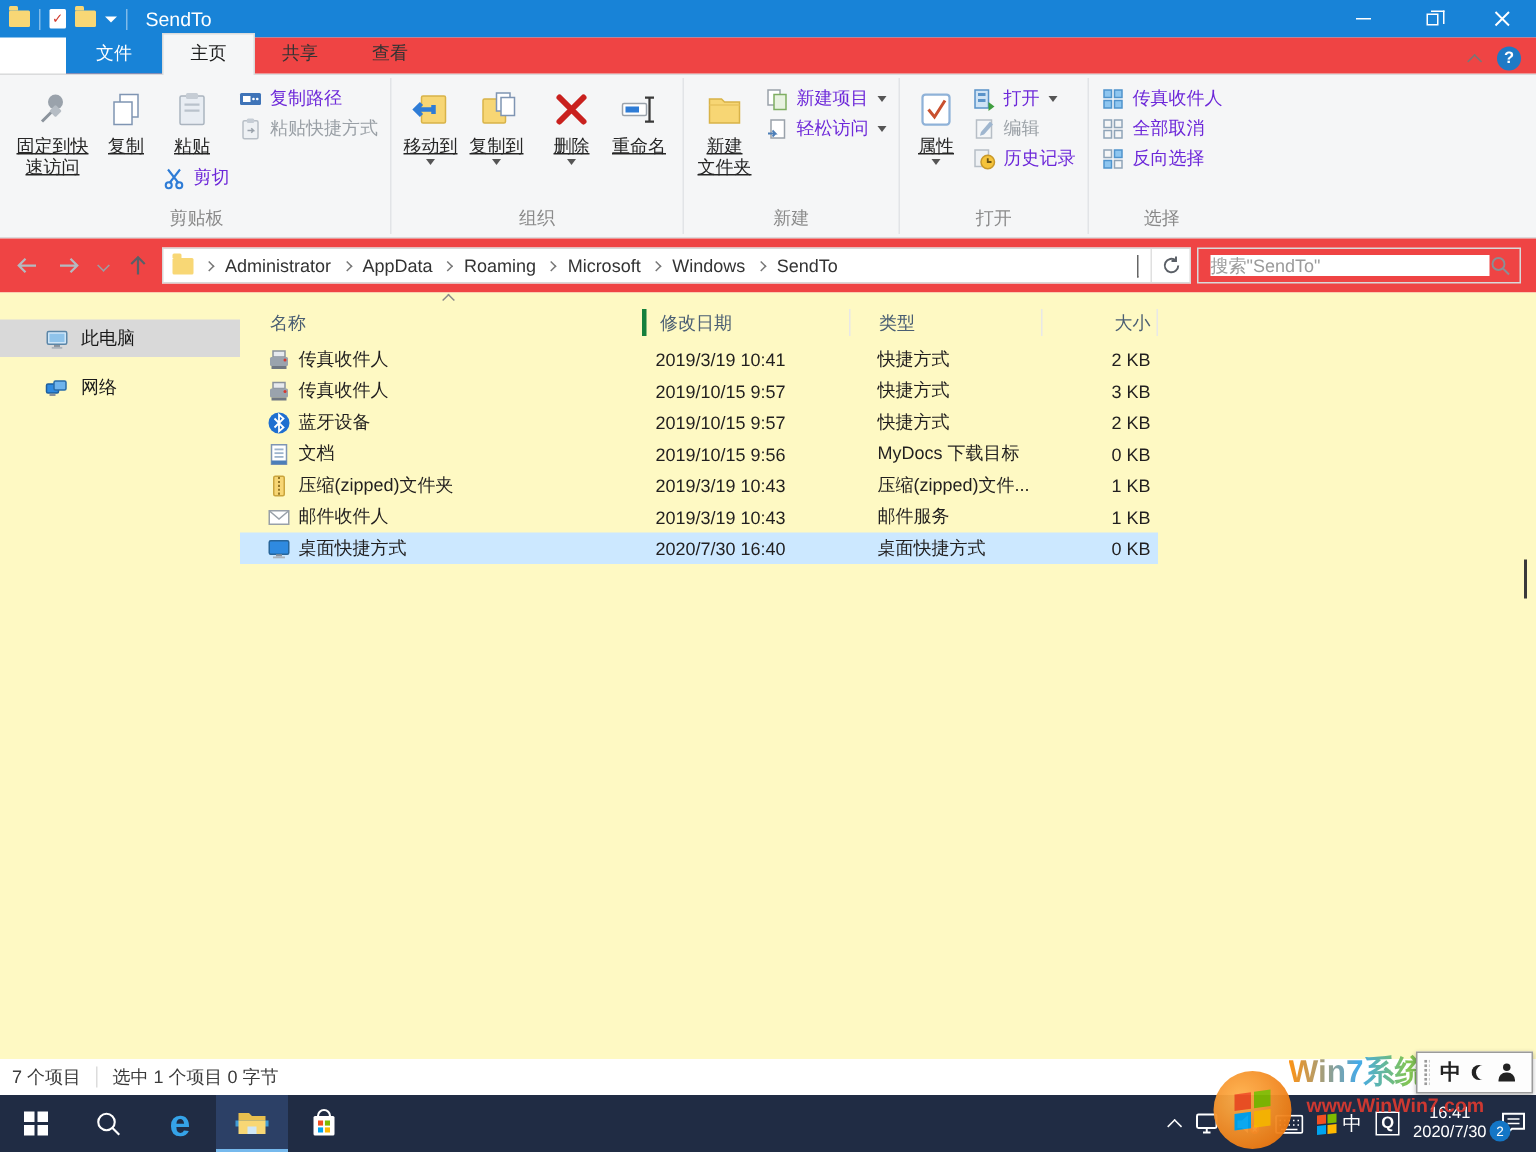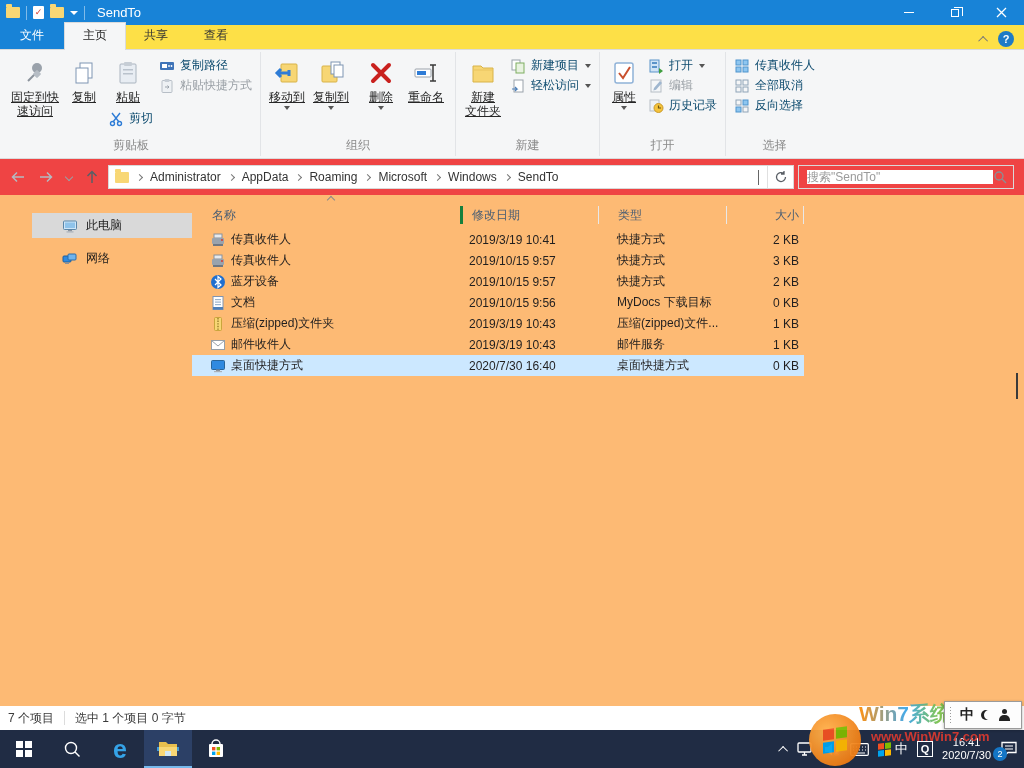--- a/index.html
+++ b/index.html
@@ -15,58 +15,58 @@
   .mini-doc { width:11px; height:13px; background:#fff; border-radius:1px; color:#d23b2e; font-size:9px; line-height:13px; text-align:center; font-weight:bold; }
   .qat-caret { width:0; height:0; border-left:4px solid transparent; border-right:4px solid transparent; border-top:4px solid #fff; }
   .title-text { font-size:13px; margin-left:6px; }
   .win-controls { margin-left:auto; display:flex; height:100%; }
   .win-btn { width:46px; height:100%; display:flex; align-items:center; justify-content:center; }
   .glyph-min { width:10px; height:1px; background:#fff; }
   .glyph-restore { width:8px; height:8px; border:1px solid #fff; position:relative; background:#1883d7; }
   .glyph-restore::before { content:""; position:absolute; top:-3px; left:2px; width:8px; height:8px; border:1px solid #fff; border-bottom:none; border-left:none; }
 
   
-  .tabrow { height:24px; background:#fde047; display:flex; align-items:flex-end; flex:none; position:relative; }
+  .tabrow { height:24px; background:#ef4444; display:flex; align-items:flex-end; flex:none; position:relative;margin-left:44px; }
   .tab { font-size:12px; padding:4px 18px 5px; color:#333; }
   .tab-file { background:#1883d7; color:#fff; padding:4px 20px 5px; }
   .tab-active { background:#f5f6f7; border:1px solid #dadbdc; border-bottom:none; color:#1a1a1a; position:relative; top:1px; padding-bottom:6px; }
   .tabrow-right { margin-left:auto; display:flex; align-items:center; gap:10px; padding:0 10px 2px; }
   .chev-up { width:7px; height:7px; border-left:1.5px solid #777; border-top:1.5px solid #777; transform:rotate(45deg) translateY(2px); }
   .help-circle { width:16px; height:16px; border-radius:50%; background:#1e7ac6; color:#fff; font-size:11px; font-weight:bold; text-align:center; line-height:16px; }
 
   
   .ribbon { height:110px; background:#f5f6f7; border-top:1px solid #dadbdc; border-bottom:1px solid #dadbdc; display:flex; flex:none; padding-left:2px; }
   .rgroup { display:flex; flex-direction:column; padding:2px 4px 0; }
   .rgroup-content { display:flex; align-items:flex-start; flex:1; }
   .rgroup-label { font-size:12px; color:#8a8a8a; text-align:center; padding:3px 0 4px; }
   .rdivider { width:1px; background:#e2e4e7; margin:2px 0; }
   .bigbtn { display:flex; flex-direction:column; align-items:center; padding:4px 4px 0; font-size:12px; color:#262626; text-align:center; line-height:14px;text-decoration:underline; }
   .bigbtn .ic { height:34px; display:flex; align-items:center; justify-content:center; }
   .smallcol { display:flex; flex-direction:column; gap:3px; padding:5px 4px; }
-  .smallbtn { display:flex; align-items:center; gap:5px; font-size:12px; color:#0c4a6e; white-space:nowrap; }
+  .smallbtn { display:flex; align-items:center; gap:5px; font-size:12px; color:#6d28d9; white-space:nowrap; }
   .smallbtn.dis { color:#9aa0a6; }
   .caret-dn { width:0; height:0; border-left:3.5px solid transparent; border-right:3.5px solid transparent; border-top:4px solid #555; margin-top:2px; }
   .smallbtn .caret-dn { margin-top:0; margin-left:1px; }
 
   
   .addrbar { height:36px; background:#ef4444; display:flex; align-items:center; padding:0 10px 0 6px; gap:4px; flex:none; }
   .navbtn { width:24px; height:24px; display:flex; align-items:center; justify-content:center; }
   .addrbox { flex:1; height:24px; border:1px solid #d9d9d9; background:#fff; display:flex; align-items:center; font-size:12px; color:#333; padding-left:6px; }
   .crumb { padding:0 4px; white-space:nowrap; }
   .crumb-sep { width:5px; height:5px; border-right:1.2px solid #777; border-bottom:1.2px solid #777; transform:rotate(-45deg); margin:0 4px; flex:none; }
   .addr-right { margin-left:auto; display:flex; align-items:center; height:100%; }
   .addr-dd { padding:0 8px; }
   .addr-dd .chev-dn { width:6px; height:6px; border-right:1.3px solid #666; border-bottom:1.3px solid #666; transform:rotate(45deg); }
   .refresh-seg { border-left:1px solid #e0e0e0; height:100%; width:26px; display:flex; align-items:center; justify-content:center; }
   .searchbox { width:216px; height:24px; border:1px solid #d9d9d9; display:flex; align-items:center; padding:0 6px 0 8px; }
   .searchbox input { border:none; outline:none; flex:1; font-size:12px; color:#333; font-family:inherit; min-width:0; }
   .searchbox input::placeholder { color:#9b9b9b; }
 
   
-  .content { flex:1; display:flex; position:relative; overflow:hidden; background:#fdba74;padding-left:32px; }
+  .content { flex:1; display:flex; position:relative; overflow:hidden; background:#fef9c3; }
   .sidebar { width:160px; flex:none; padding-top:18px; }
   .side-item { height:25px; display:flex; align-items:center; gap:8px; padding-left:30px; font-size:12px; color:#1a1a1a; }
   .side-item.sel { background:#d9d9d9; }
   .side-item + .side-item { margin-top:8px; }
 
   .listpane { flex:1; position:relative; padding-top:6px; }
   .lheader { display:flex; height:28px; align-items:center; font-size:12px; color:#4a5e73; position:relative; margin-right:90px; }
   .hcell { height:18px; display:flex; align-items:center; }
   .hc-name { width:268px; padding-left:20px; }
   .hc-date { width:138px; padding-left:9px; border-left:3px solid #15803d; }

